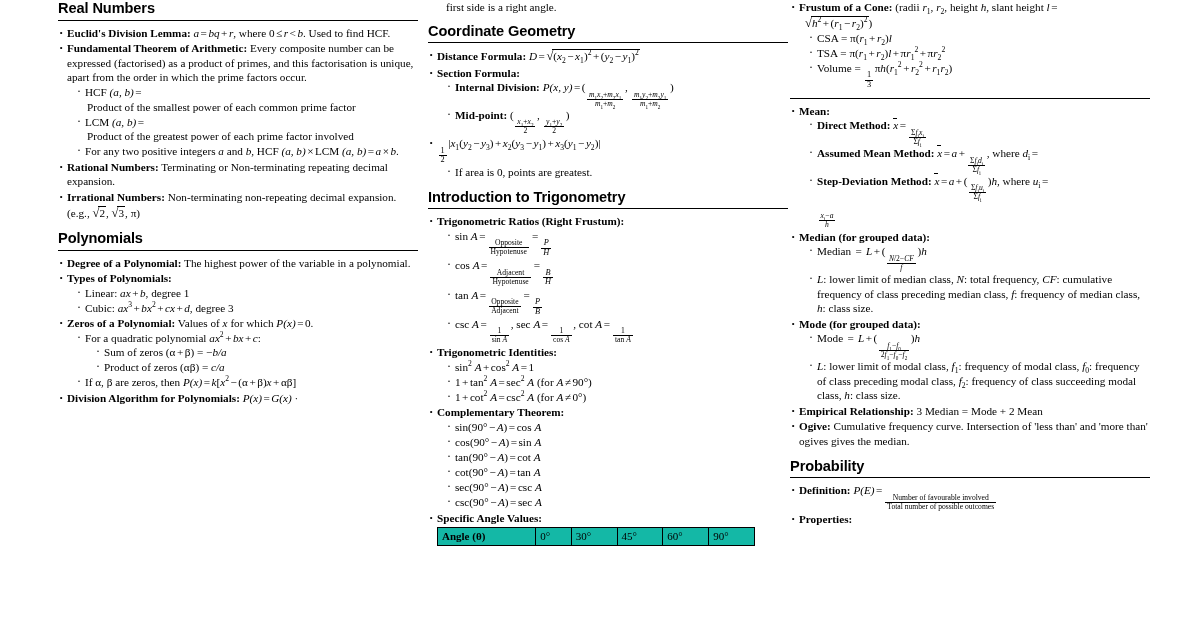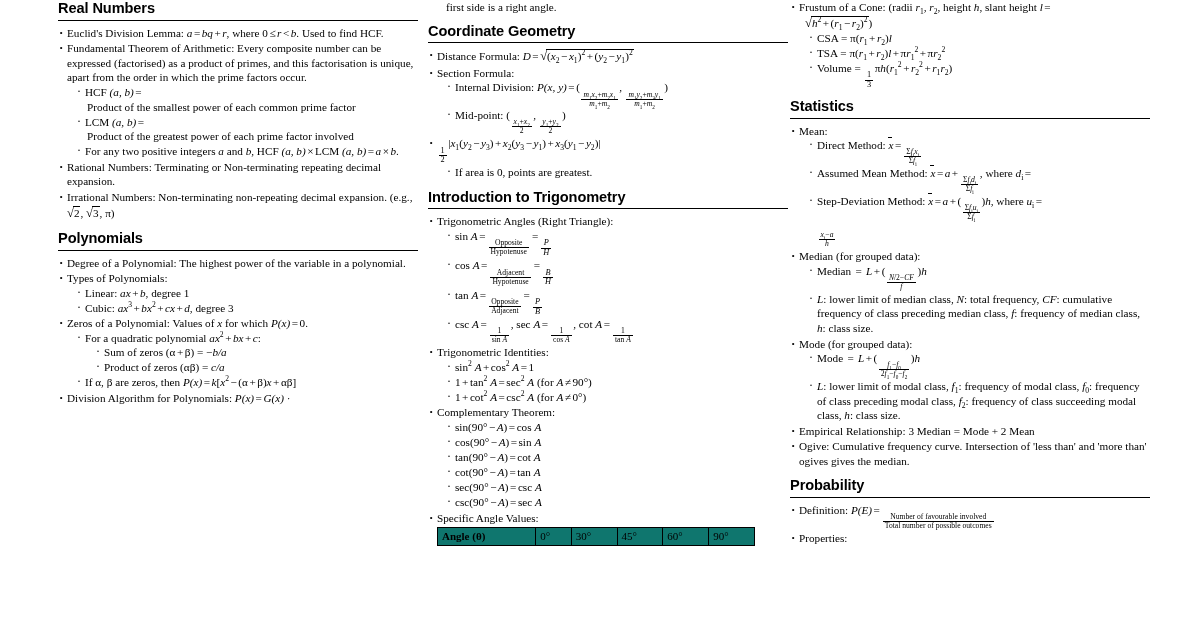--- a/index.html
+++ b/index.html
@@ -83,21 +83,21 @@
   ul.lvl3 > li {
     position: relative;
     padding-left: 9px;
   }
   ul.lvl3 > li::before {
     content: "\00B7";
     position: absolute;
     left: 1px; top: -1px;
     font-size: 12px;
   }
-  b, .b { font-weight: normal; }
+  b, .b { font-weight: bold; }
 
   .m { font-style: italic; font-family: "Liberation Serif", serif; }
   .op { font-style: normal; padding: 0 1.5px; }
 
   sup { font-size: 0.68em; vertical-align: super; line-height: 0; }
   sub { font-size: 0.68em; vertical-align: sub; line-height: 0; }
 
   .frac {
     display: inline-flex;
     flex-direction: column;
@@ -134,21 +134,21 @@
     font-size: 11px;
   }
   table.angles th, table.angles td {
     border: 1px solid #000;
     padding: 1px 4px;
     text-align: left;
     font-weight: normal;
     height: 15px;
   }
   table.angles thead th {
-    background: #0f766e;
+    background: #14b8a6;
   }
   table.angles thead th.first { font-weight: bold; }
 
   .overflow-note { white-space: nowrap; }
 </style>
 </head>
 <body>
 
 <div class="sheet">
 
@@ -276,21 +276,21 @@
             </ul>
           </li>
         </ul>
       </div>
 
       <div class="sec-block">
         <h2 class="sec">Introduction to Trigonometry</h2>
         <div class="rule"></div>
         <ul class="lvl1">
           <li>
-            <b>Trigonometric Angles (Right Triangle):</b>
+            <b>Trigonometric Ratios (Right Frustum):</b>
             <ul class="lvl2">
               <li>sin <span class="m">A</span><span class="op">=</span><span class="frac tiny">
                     <span class="num">Opposite</span>
                     <span class="den">Hypotenuse</span>
                   </span><span class="op">=</span><span class="frac small">
                     <span class="num"><span class="m">P</span></span>
                     <span class="den"><span class="m">H</span></span>
                   </span></li>
               <li>cos <span class="m">A</span><span class="op">=</span><span class="frac tiny">
                     <span class="num">Adjacent</span>
@@ -371,21 +371,20 @@
             <li>TSA = π(<span class="m">r</span><sub>1</sub><span class="op">+</span><span class="m">r</span><sub>2</sub>)<span class="m">l</span><span class="op">+</span>π<span class="m">r</span><sub>1</sub><sup>2</sup><span class="op">+</span>π<span class="m">r</span><sub>2</sub><sup>2</sup></li>
             <li>Volume = <span class="frac small">
                   <span class="num">1</span>
                   <span class="den">3</span>
                 </span>π<span class="m">h</span>(<span class="m">r</span><sub>1</sub><sup>2</sup><span class="op">+</span><span class="m">r</span><sub>2</sub><sup>2</sup><span class="op">+</span><span class="m">r</span><sub>1</sub><span class="m">r</span><sub>2</sub>)</li>
           </ul>
         </li>
       </ul>
 
       <div class="sec-block" style="margin-top:8px;">
-        <h2 class="sec">Statistics</h2>
         <div class="rule"></div>
         <ul class="lvl1">
           <li>
             <b>Mean:</b>
             <ul class="lvl2">
               <li>
                 <b>Direct Method:</b> <span class="m bar-x">x</span><span class="op">=</span><span class="frac tiny">
                     <span class="num">Σ<span class="m">f</span><sub>i</sub><span class="m">x</span><sub>i</sub></span>
                     <span class="den">Σ<span class="m">f</span><sub>i</sub></span>
                   </span>

